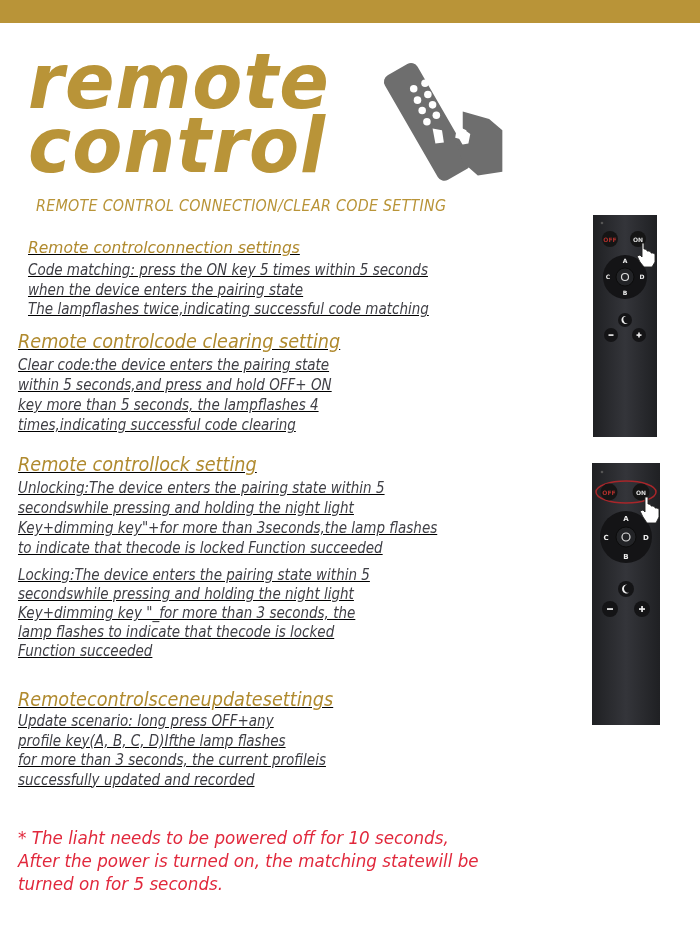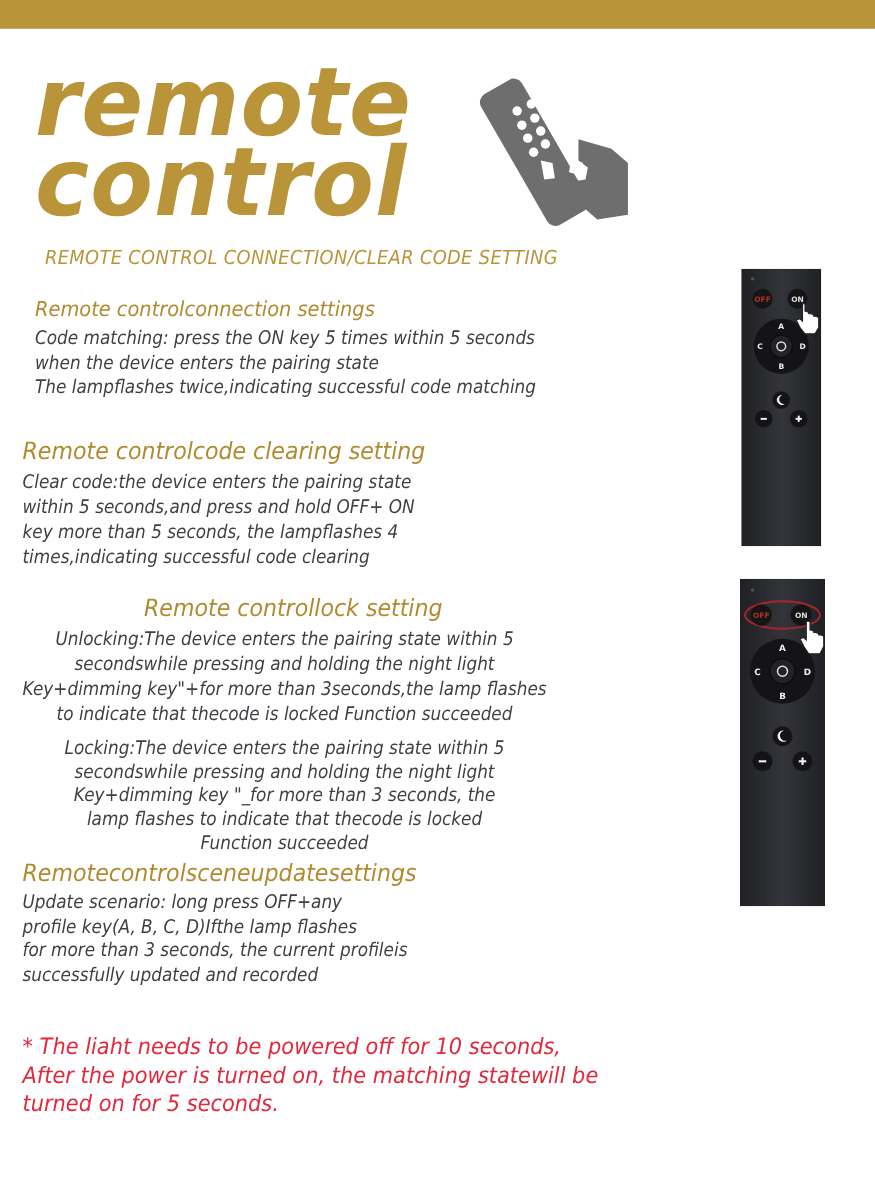--- a/index.html
+++ b/index.html
@@ -19,21 +19,21 @@
     .hero-icon { position: absolute; left: 376px; top: 53px; width: 132px; height: 132px; }
 
     .subtitle {
       position: absolute; left: 36px; top: 197px;
       font-family: "DejaVu Sans", sans-serif; font-style: italic;
       color: #b99438; font-size: 15.5px; letter-spacing: 0.3px;
       transform: scaleX(0.92); transform-origin: left top;
       white-space: nowrap;
     }
 
-    .section { position: absolute; left: 18px; }
+    .section { position: absolute; left: 18px; text-decoration: underline; }
     .sec-heading {
       font-family: "DejaVu Sans", sans-serif; font-style: italic;
       color: #b08a2e; white-space: nowrap;
       transform-origin: left top;
     }
     .sec-body {
       font-family: "DejaVu Sans", sans-serif; font-style: italic;
       color: #3f3f45; font-size: 15px; line-height: 20px; white-space: nowrap;
       transform: scaleX(0.9); transform-origin: left top;
     }
@@ -88,31 +88,31 @@
 
 <div class="section" style="top:238px; left:28px;">
   <div class="sec-heading" style="font-size:16.5px; transform:scaleX(0.94);">Remote controlconnection settings</div>
   <div class="sec-body" style="margin-top:4px; line-height:19.5px;">
     <span class="ln">Code matching: press the ON key 5 times within 5 seconds</span>
     <span class="ln">when the device enters the pairing state</span>
     <span class="ln">The lampflashes twice,indicating successful code matching</span>
   </div>
 </div>
 
-<div class="section" style="top:350px;">
+<div class="section" style="top:330px;">
   <div class="sec-heading" style="font-size:19px; transform:scaleX(0.93);">Remote controlcode clearing setting</div>
   <div class="sec-body" style="margin-top:3px;">
     <span class="ln">Clear code:the device enters the pairing state</span>
     <span class="ln">within 5 seconds,and press and hold OFF+ ON</span>
     <span class="ln">key more than 5 seconds, the lampflashes 4</span>
     <span class="ln">times,indicating successful code clearing</span>
   </div>
 </div>
 
-<div class="section" style="top:476px;text-align:center;">
+<div class="section" style="top:453px;">
   <div class="sec-heading" style="font-size:19px; transform:scaleX(0.93);">Remote controllock setting</div>
   <div class="sec-body" style="margin-top:3px;">
     <span class="ln">Unlocking:The device enters the pairing state within 5</span>
     <span class="ln">secondswhile pressing and holding the night light</span>
     <span class="ln">Key+dimming key"+for more than 3seconds,the lamp flashes</span>
     <span class="ln">to indicate that thecode is locked Function succeeded</span>
   </div>
   <div class="sec-body" style="margin-top:8px; line-height:19px;">
     <span class="ln">Locking:The device enters the pairing state within 5</span>
     <span class="ln">secondswhile pressing and holding the night light</span>

